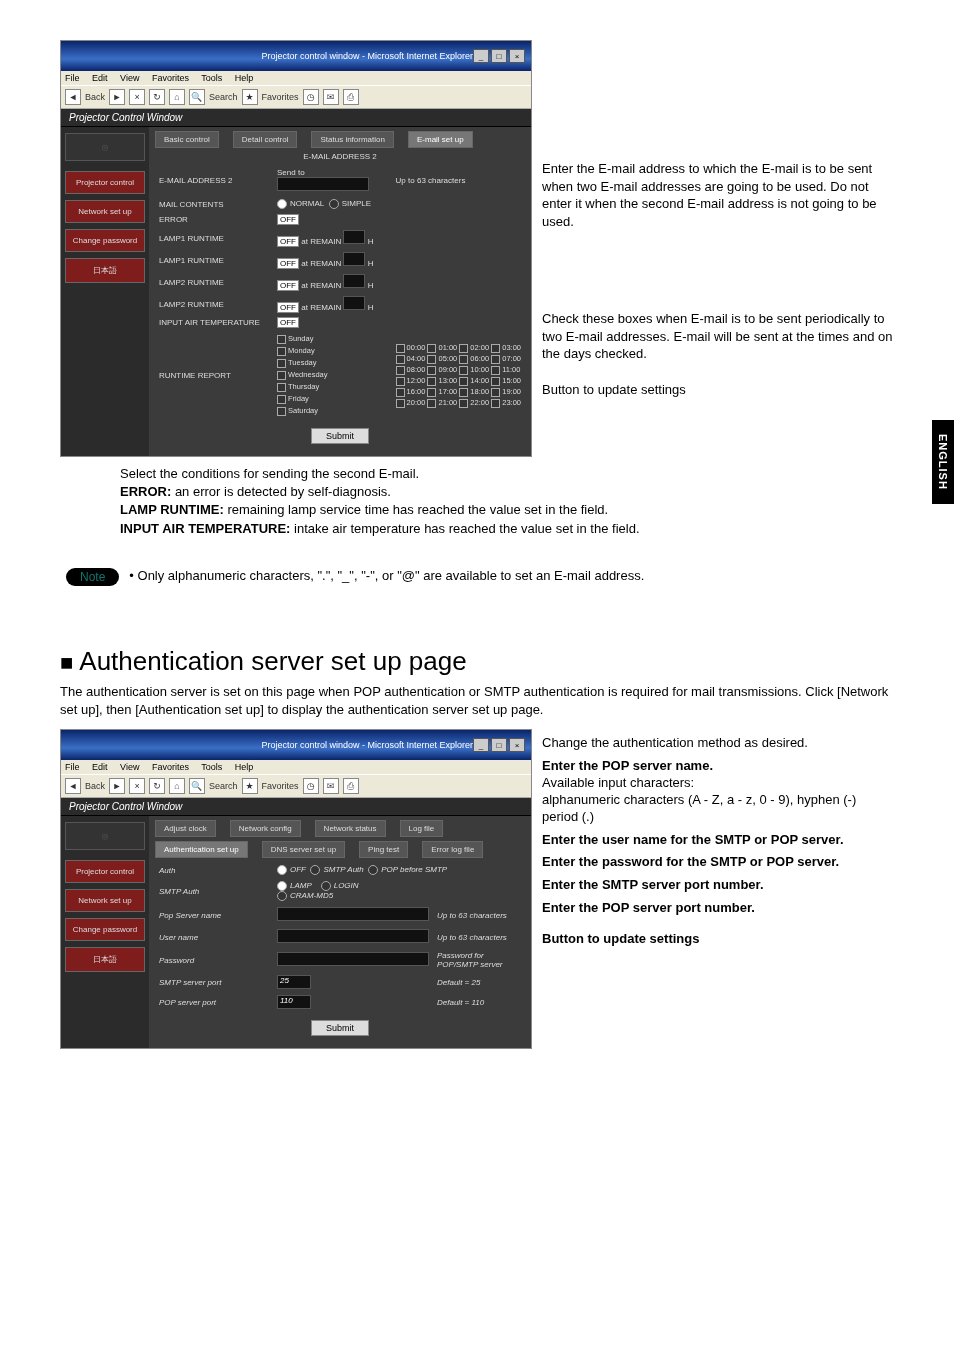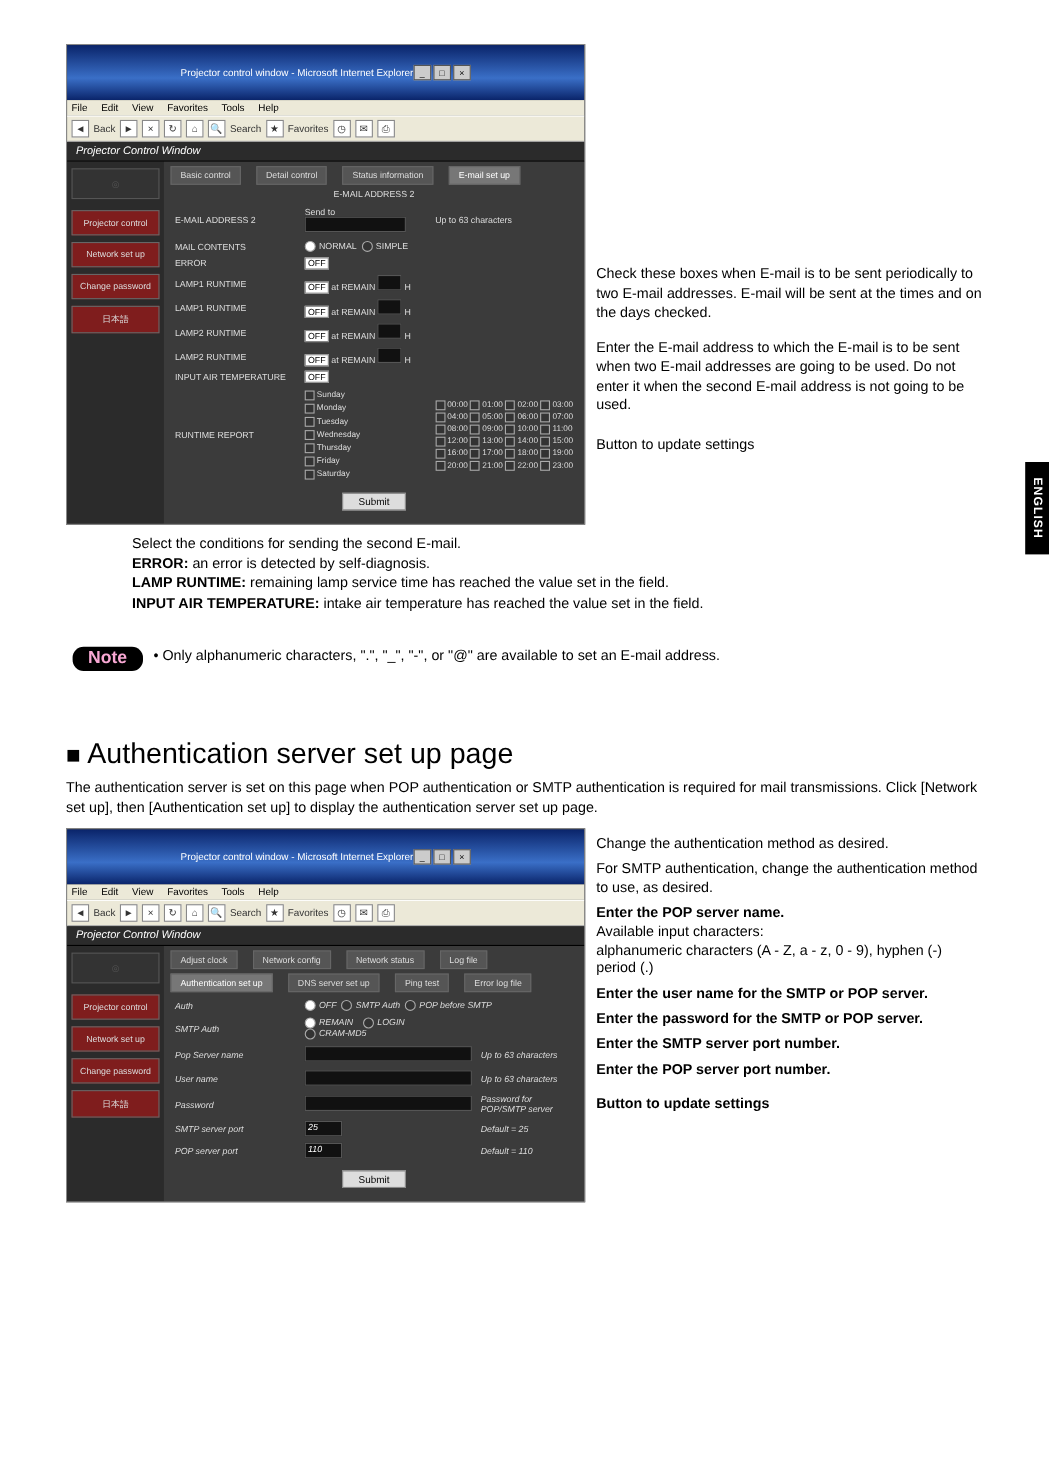--- a/index.html
+++ b/index.html
@@ -41,24 +41,24 @@
   .shot {
     width: 470px;
     background: #3b3b3b;
     color: #ddd;
     font-size: 9px;
     border: 1px solid #888;
   }
   .shot-title {
     background: linear-gradient(#0a246a,#3a6fc7 60%,#0a246a);
     color: #fff;
-    padding: 18px 6px;
+    padding: 8px 6px;
     font-size: 9px;
     display:flex;
-    justify-content:center;
+    justify-content:flex-end;
     align-items:center;
   }
   .winbtns { display:flex; gap:2px; }
   .winbtn { width:14px; height:12px; background:#ccc; border:1px solid #555; display:flex; align-items:center; justify-content:center; font-size:8px; color:#000;}
   .menubar { background:#ece9d8; color:#000; padding:2px 4px; font-size:9px; }
   .menubar span { margin-right:10px; }
   .toolbar { background:#ece9d8; border-top:1px solid #fff; border-bottom:1px solid #aaa; padding:3px 4px; display:flex; align-items:center; gap:4px; color:#333; font-size:9px;}
   .tbicon { width:14px; height:14px; border:1px solid #888; background:#fff; display:inline-flex; align-items:center; justify-content:center; font-size:9px;}
   .pcw { background:#2b2b2b; color:#fff; padding:3px 8px; font-style:italic; font-size:10px; border-bottom:1px solid #000;}
   .body-area { display:flex; }
@@ -78,21 +78,21 @@
   .radio { display:inline-block; width:8px; height:8px; border:1px solid #aaa; border-radius:50%; background:#333; margin-right:3px; vertical-align:middle;}
   .radio.on { background:#fff;}
   .chkcol { font-size:7.5px; line-height:12px; }
   .chkbox { display:inline-block; width:7px; height:7px; border:1px solid #aaa; background:#333; margin-right:2px; vertical-align:middle;}
   .submit { display:block; margin:8px auto 2px; background:#ddd; color:#000; border:1px solid #888; padding:2px 14px; font-size:9px;}
   .callouts { flex:1; font-size:13px; line-height:1.35; }
   .callout { margin-bottom:14px; }
   .connector-wrap { position:relative; }
   .sec-text { margin:8px 0 0 60px; font-size:13px; line-height:1.4; }
   .note-row { display:flex; align-items:flex-start; gap:10px; margin:30px 0 0 6px;}
-  .note-pill { background:#000; color:#f9a8d4; border-radius:10px; padding:2px 14px; font-size:16px; font-weight:bold;}
+  .note-pill { background:#000; color:#0f766e; border-radius:10px; padding:2px 14px; font-size:12px; font-weight:normal;}
   h2.auth { font-size:26px; font-weight:normal; margin:60px 0 6px 0; }
   h2.auth::before { content:"■"; margin-right:6px; font-size:22px; }
   .auth-intro { font-size:13px; margin:0 0 10px 0; line-height:1.4; }
   .callouts2 { flex:1; font-size:13px; line-height:1.3; }
   .callouts2 .callout { margin-bottom:6px; }
   .callouts2 b { font-weight:bold; }
   .timegrid { font-size:7.5px; line-height:11px; }
   .timegrid .row { white-space:nowrap; }
 </style>
 </head>
@@ -210,22 +210,22 @@
             </td>
           </tr>
         </tbody>
           </table>
         <button class="submit">Submit</button>
       </div>
     </div>
   </div>
 
   <div class="callouts" style="padding-top:120px;">
+    <div class="callout">Enter the E-mail address to which the E-mail is to be sent when two E-mail addresses are going to be used. Do not enter it when the second E-mail address is not going to be used.</div>
     <div class="callout" style="margin-top:80px;">Check these boxes when E-mail is to be sent periodically to two E-mail addresses. E-mail will be sent at the times and on the days checked.</div>
-    <div class="callout">Enter the E-mail address to which the E-mail is to be sent when two E-mail addresses are going to be used. Do not enter it when the second E-mail address is not going to be used.</div>
     <div class="callout" style="margin-top:18px;">Button to update settings</div>
   </div>
 </div>
 
 <div class="sec-text">
   <div>Select the conditions for sending the second E-mail.</div>
   <div><b>ERROR:</b><span> an error is detected by self-diagnosis.</span></div>
   <div><b>LAMP RUNTIME:</b><span> remaining lamp service time has reached the value set in the field.</span></div>
   <div><b>INPUT AIR TEMPERATURE:</b><span> intake air temperature has reached the value set in the field.</span></div>
 </div>
@@ -294,21 +294,21 @@
           <div class="tab">Error log file</div>
         </div>
         <table class="form" style="margin-top:4px;font-style:italic;">
           <tbody>
               <tr>
             <td class="lbl">Auth</td>
             <td colspan="2"><span class="radio on"></span><span>OFF</span>&nbsp;&nbsp;<span class="radio"></span><span>SMTP Auth</span>&nbsp;&nbsp;<span class="radio"></span><span>POP before SMTP</span></td>
           </tr>
           <tr>
             <td class="lbl">SMTP Auth</td>
-            <td colspan="2"><span class="radio on"></span><span>REMAIN</span>&nbsp;&nbsp;&nbsp;&nbsp;<span class="radio"></span><span>LOGIN</span><br><span class="radio"></span><span>CRAM-MD5</span></td>
+            <td colspan="2"><span class="radio on"></span><span>LAMP</span>&nbsp;&nbsp;&nbsp;&nbsp;<span class="radio"></span><span>LOGIN</span><br><span class="radio"></span><span>CRAM-MD5</span></td>
           </tr>
           <tr>
             <td class="lbl">Pop Server name</td>
             <td><span class="inp" style="display:inline-block;width:150px;"></span></td>
             <td>Up to 63 characters</td>
           </tr>
           <tr>
             <td class="lbl">User name</td>
             <td><span class="inp" style="display:inline-block;width:150px;"></span></td>
             <td>Up to 63 characters</td>
@@ -330,21 +330,20 @@
           </tr>
         </tbody>
           </table>
         <button class="submit">Submit</button>
       </div>
     </div>
   </div>
 
   <div class="callouts2" style="padding-top:6px;">
     <div class="callout">Change the authentication method as desired.</div>
-    <div class="callout">For SMTP authentication, change the authentication method to use, as desired.</div>
     <div class="callout">
       <b>Enter the POP server name.</b><br>
       <span>Available input characters:</span><br>
       <span>alphanumeric characters (A - Z, a - z, 0 - 9), hyphen (-) period (.)</span>
     </div>
     <div class="callout"><b>Enter the user name for the SMTP or POP server.</b></div>
     <div class="callout"><b>Enter the password for the SMTP or POP server.</b></div>
     <div class="callout"><b>Enter the SMTP server port number.</b></div>
     <div class="callout" style=""><b>Enter the POP server port number.</b></div>
     <div class="callout" style="margin-top:14px;"><b>Button to update settings</b></div>

